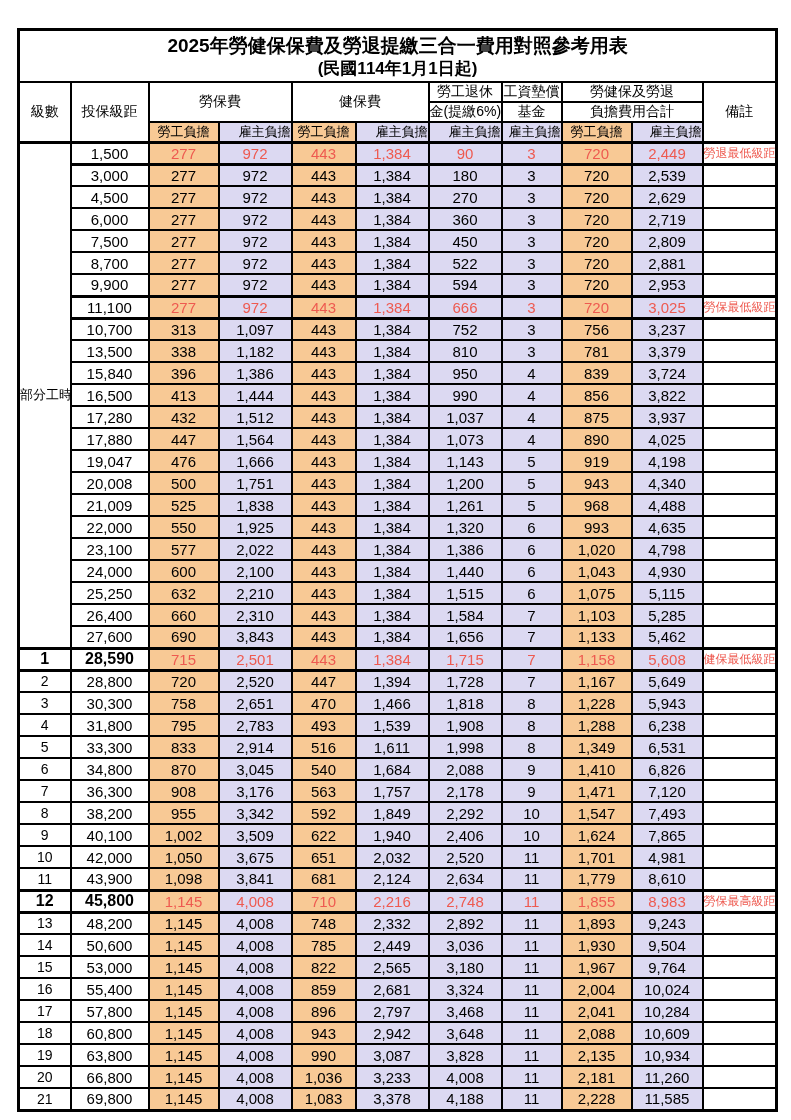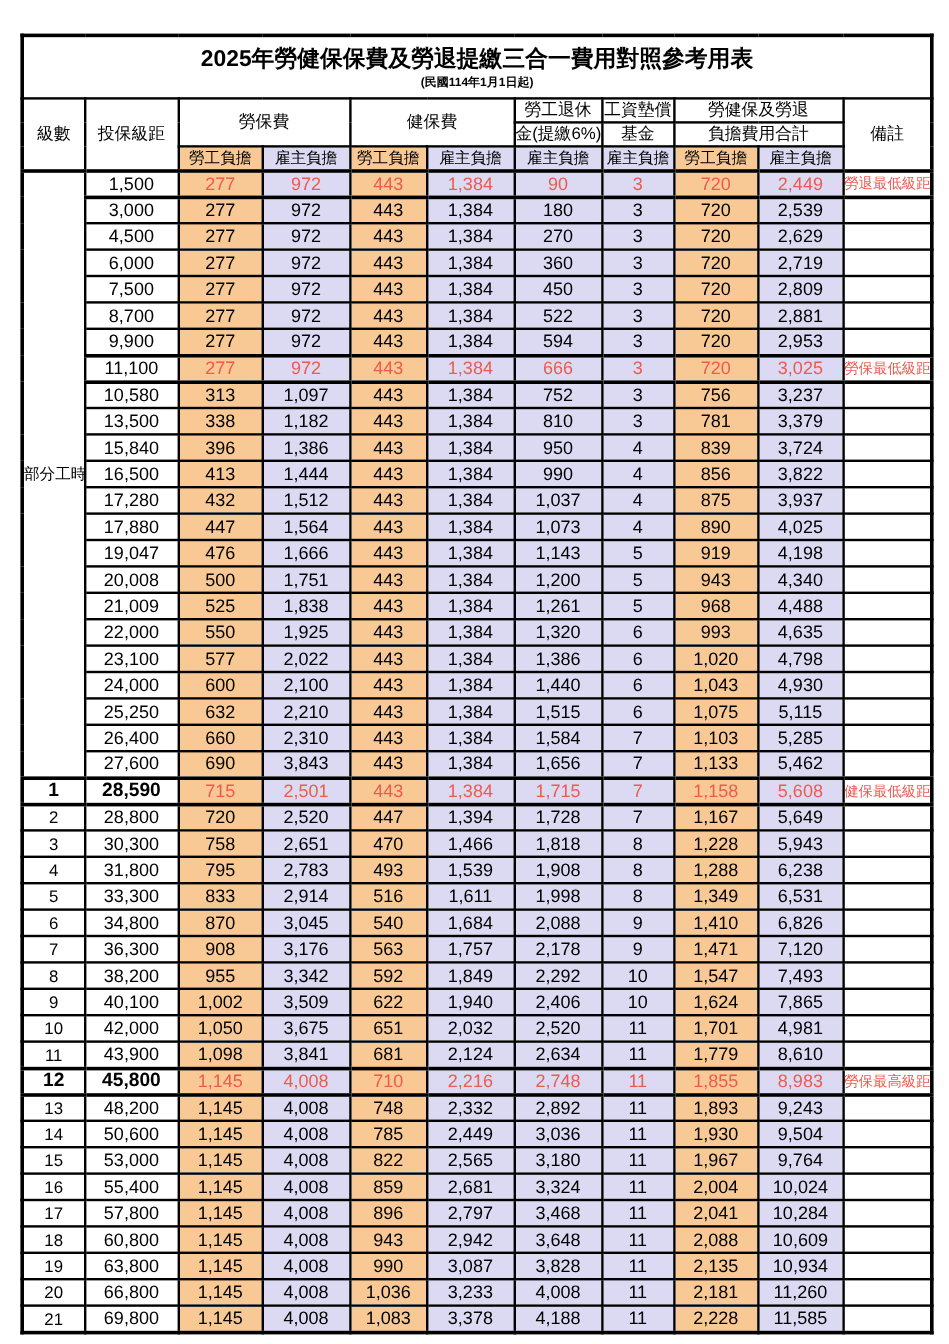--- a/index.html
+++ b/index.html
@@ -22,28 +22,28 @@
   th,td{
     border:2px solid var(--border);
     text-align:center;vertical-align:middle;
     padding:0;overflow:hidden;white-space:nowrap;
     font-weight:normal;
   }
   table{border:3px solid var(--border);}
   
   .title-cell{height:52px;border-bottom:2px solid var(--border);}
   .title-main{font-size:19px;font-weight:bold;line-height:1.4;}
-  .title-sub{font-size:10px;font-weight:bold;line-height:1.1;}
+  .title-sub{font-size:17px;font-weight:bold;line-height:1.1;}
   
   thead th{font-size:14px;}
   tr.h-a th{height:20px;}
   tr.h-b th{height:18px;}
   tr.h-c th{height:16px;font-size:13px;}
   th.emp{background:var(--emp-bg);}
-  th.er{background:var(--er-bg);}
+  th.er{background:var(--er-bg);text-align:right;}
   
   tbody tr{height:22px;}
   tbody td{font-size:15px;}
   td.emp{background:var(--emp-bg);}
   td.er{background:var(--er-bg);}
   td.level-cell{font-size:14px;}
   td.parttime-cell{font-size:13px;background:#fff;}
   td.salary-cell{font-size:15px;}
   td.note-cell{font-size:12px;color:var(--red);background:#fff;}
   tr.hl td.emp, tr.hl td.er{color:var(--red);}
@@ -193,21 +193,21 @@
           <td class="er">972</td>
           <td class="emp">443</td>
           <td class="er">1,384</td>
           <td class="er">666</td>
           <td class="er">3</td>
           <td class="emp">720</td>
           <td class="er">3,025</td>
           <td class="note-cell">勞保最低級距</td>
         </tr>
         <tr>
-          <td class="salary-cell">10,580</td>
+          <td class="salary-cell">10,700</td>
           <td class="emp">313</td>
           <td class="er">1,097</td>
           <td class="emp">443</td>
           <td class="er">1,384</td>
           <td class="er">752</td>
           <td class="er">3</td>
           <td class="emp">756</td>
           <td class="er">3,237</td>
           <td class="note-cell"></td>
         </tr>

